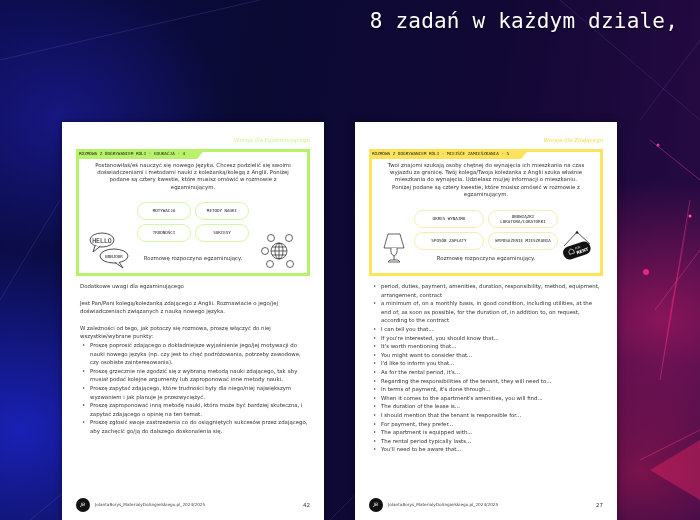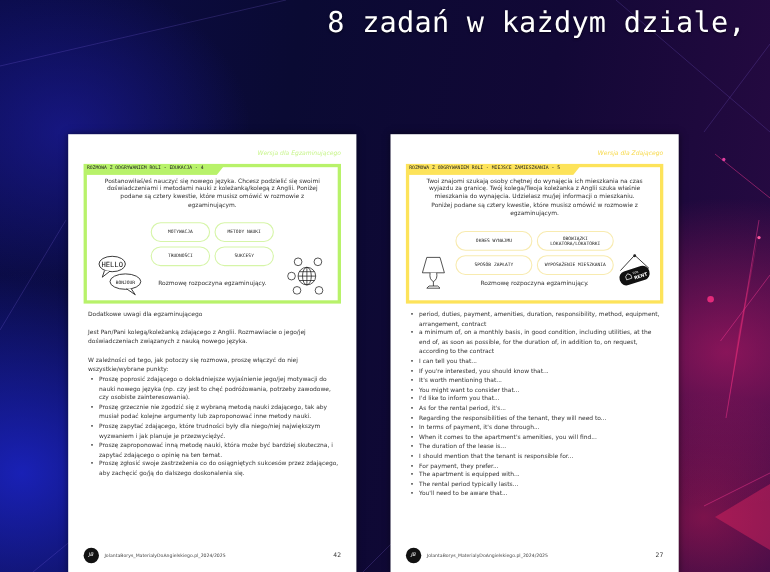--- a/index.html
+++ b/index.html
@@ -11,21 +11,21 @@
       radial-gradient(ellipse 260px 200px at 660px 320px, rgba(220,30,110,0.55), transparent 70%),
       radial-gradient(ellipse 200px 160px at 640px 470px, rgba(230,30,90,0.45), transparent 70%),
       radial-gradient(ellipse 300px 260px at 20px 430px, rgba(30,40,220,0.75), transparent 70%),
       radial-gradient(ellipse 240px 200px at 60px 120px, rgba(30,30,170,0.6), transparent 70%),
       linear-gradient(100deg, #0b0c4a 0%, #0a0a33 35%, #120836 65%, #2a0a44 100%);
   }
   .bg-lines { position: absolute; inset: 0; pointer-events: none; }
   .headline {
     position: absolute; right: 22px; top: 2px; text-align: right;
     color: #ffffff; font-family: "DejaVu Sans Mono", monospace;
-    font-size: 26px; line-height: 38px; letter-spacing: 0.2px;
+    font-size: 21px; line-height: 38px; letter-spacing: 0.2px;
     text-shadow: 0 1px 2px rgba(0,0,0,0.6);
   }
   .page {
     position: absolute; top: 122px; width: 262px; height: 400px;
     background: #ffffff; box-shadow: 0 0 6px rgba(0,0,0,0.5);
     color: #333; font-size: 5.4px; line-height: 8.6px;
   }
   .page.left { left: 62px; }
   .page.right { left: 355px; }
   .version {

